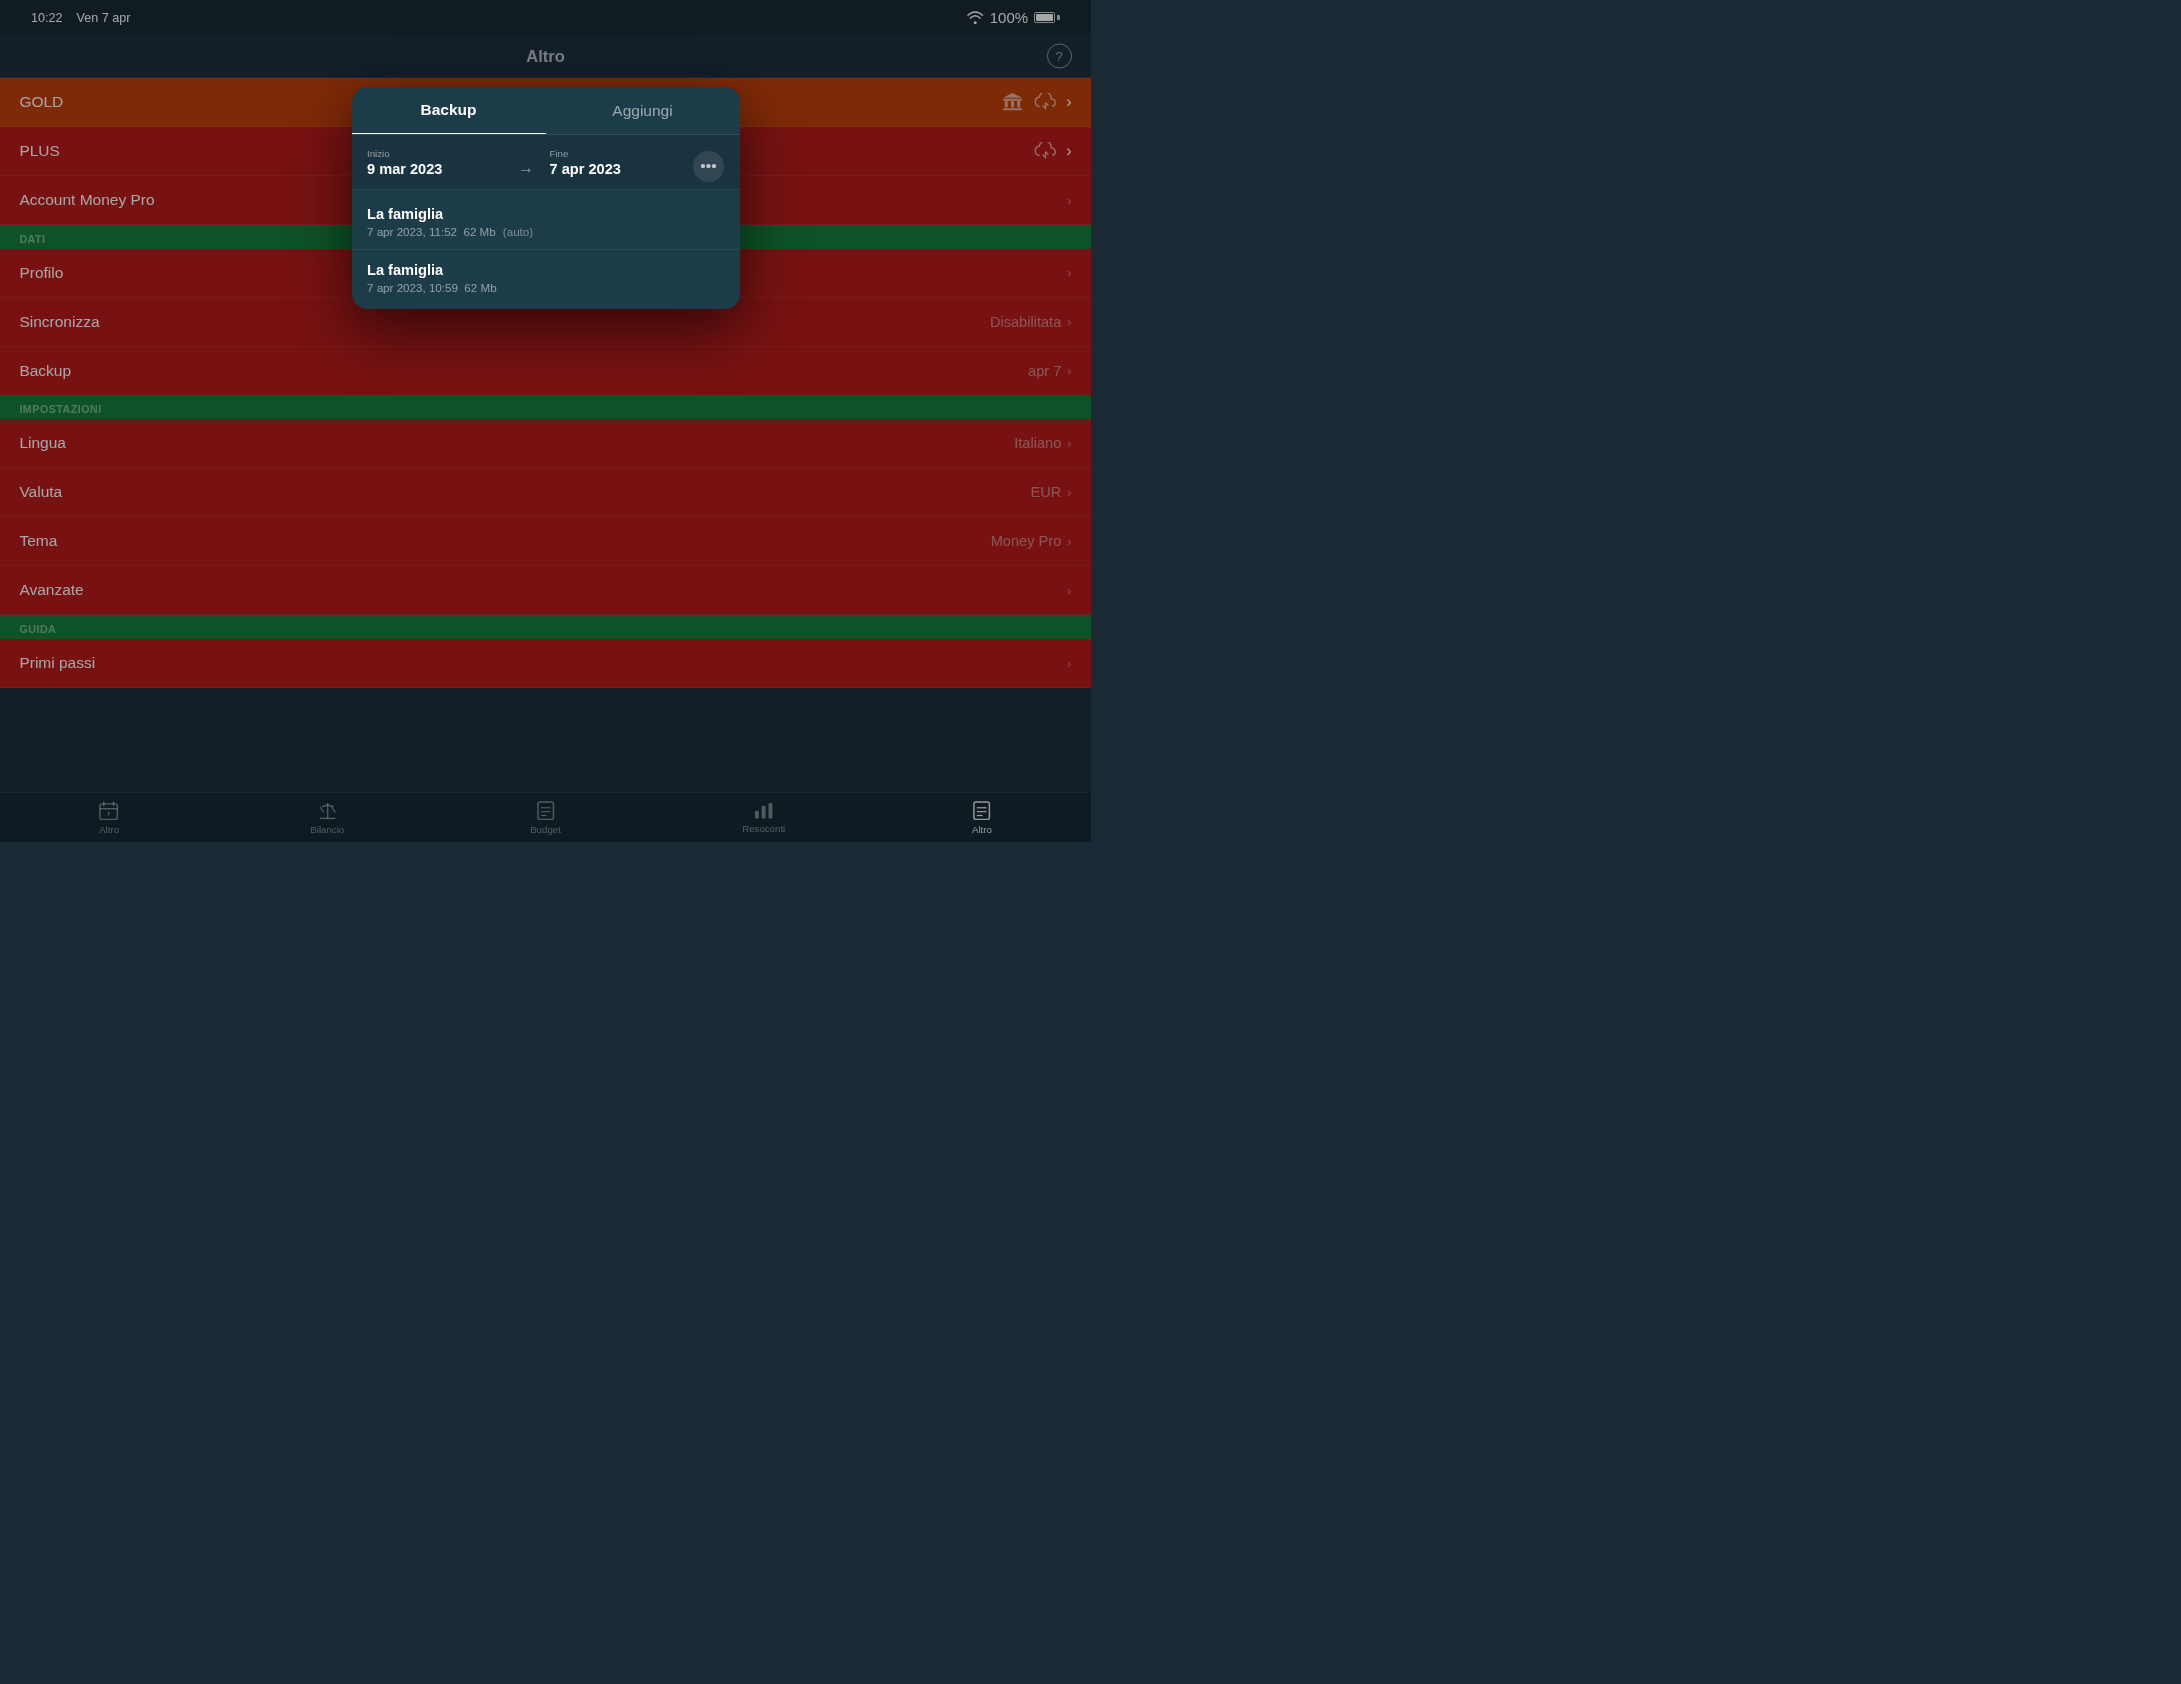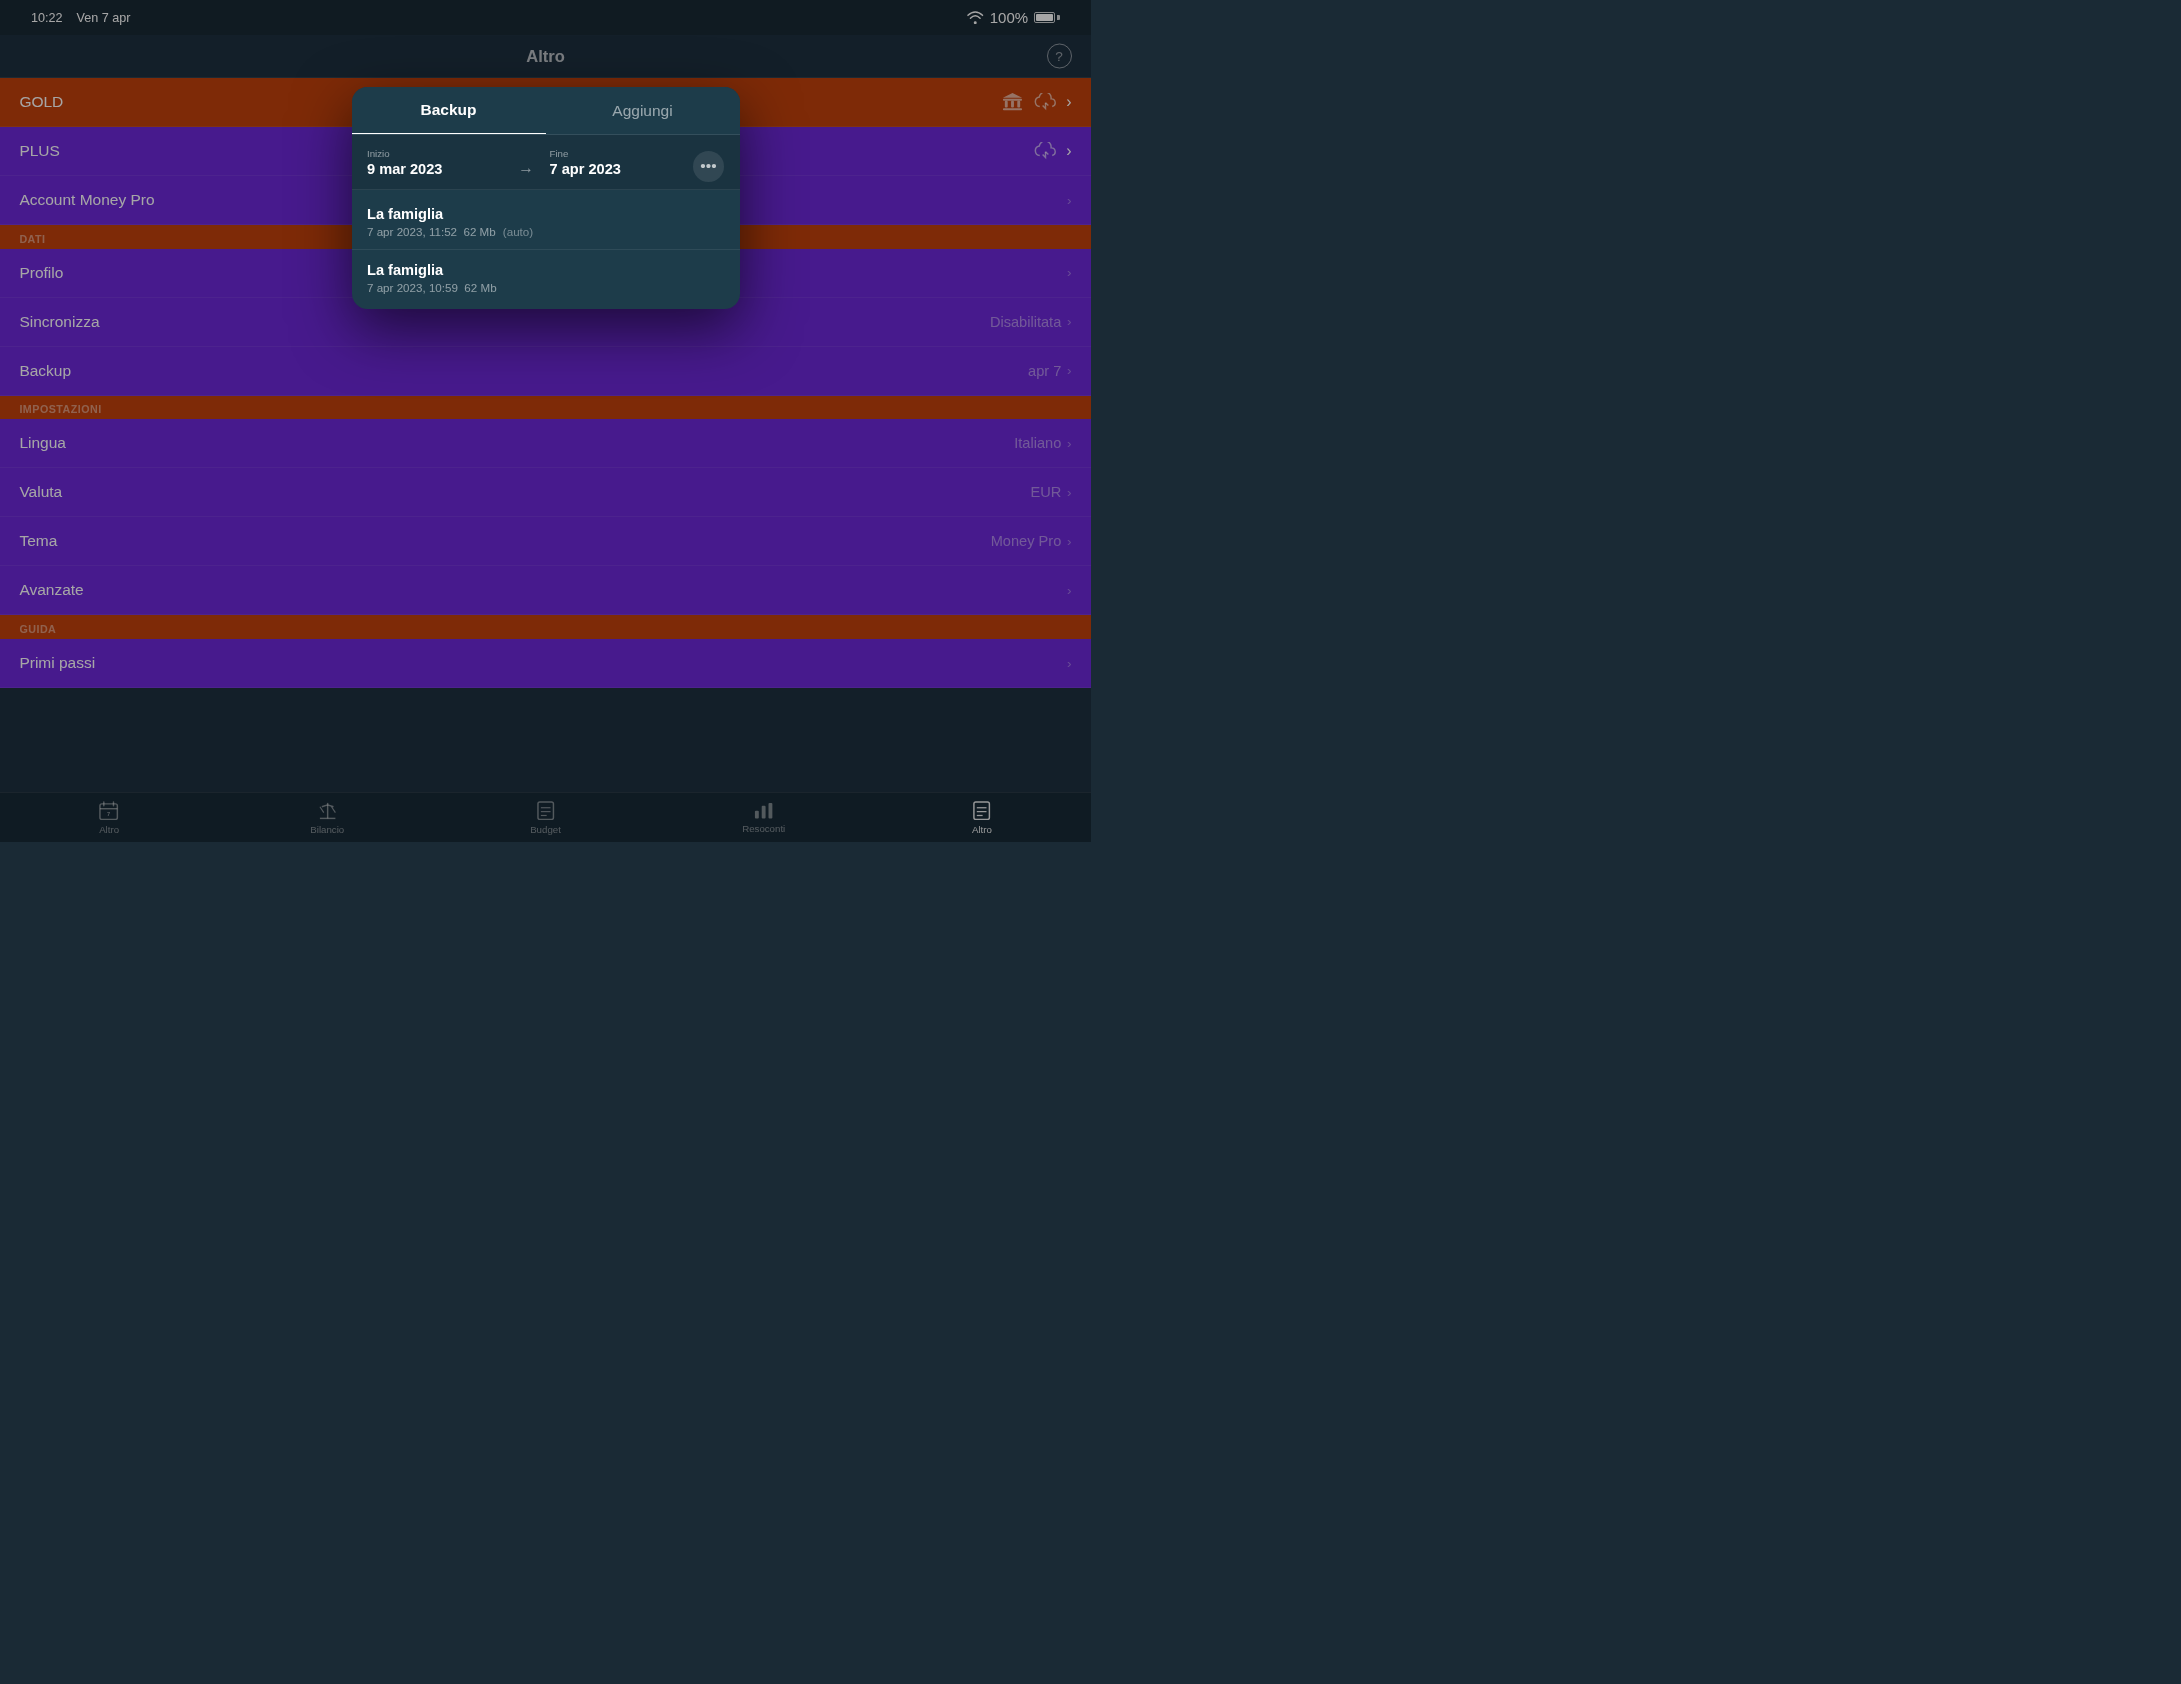--- a/index.html
+++ b/index.html
@@ -71,36 +71,36 @@
       display: flex;
       flex-direction: column;
       height: calc(842px - 35px - 43px - 50px);
       background: #1e3040;
       overflow-y: auto;
       position: relative;
     }
 
     
     .section-header {
-      background: #c2410c;
+      background: #15803d;
       padding: 7.8px 19.4px 3.9px 19.4px;
       font-size: 10.7px;
       font-weight: 700;
       color: rgba(255,255,255,0.45);
       letter-spacing: 0.5px;
     }
     .settings-row {
       display: flex;
       align-items: center;
       justify-content: space-between;
       padding: 0 19.4px;
       height: 49px;
       border-bottom: 1px solid rgba(255,255,255,0.07);
       cursor: pointer;
-      background: #6d28d9;
+      background: #b91c1c;
     }
     .row-left {
       font-size: 15.5px;
       color: #fff;
     }
     .row-right {
       display: flex;
       align-items: center;
       gap: 5.8px;
       font-size: 14.6px;

